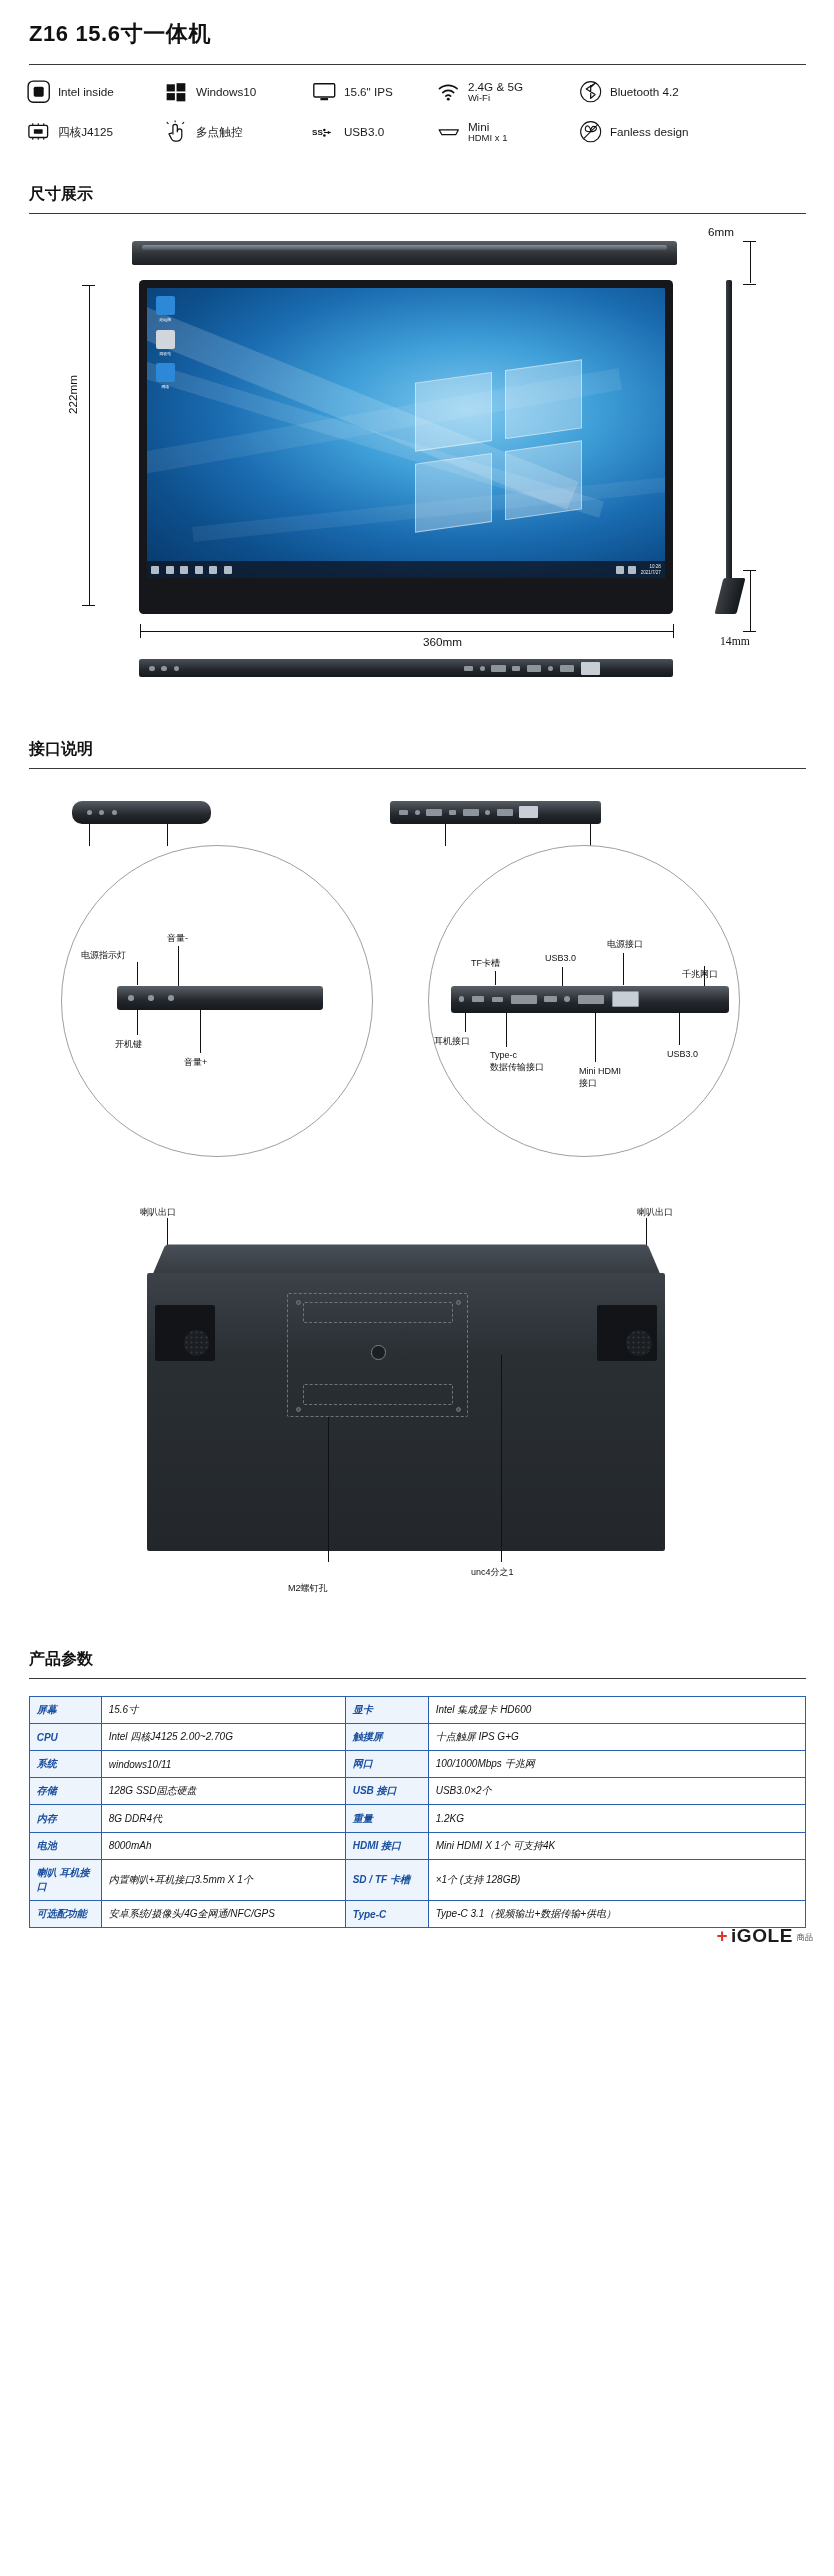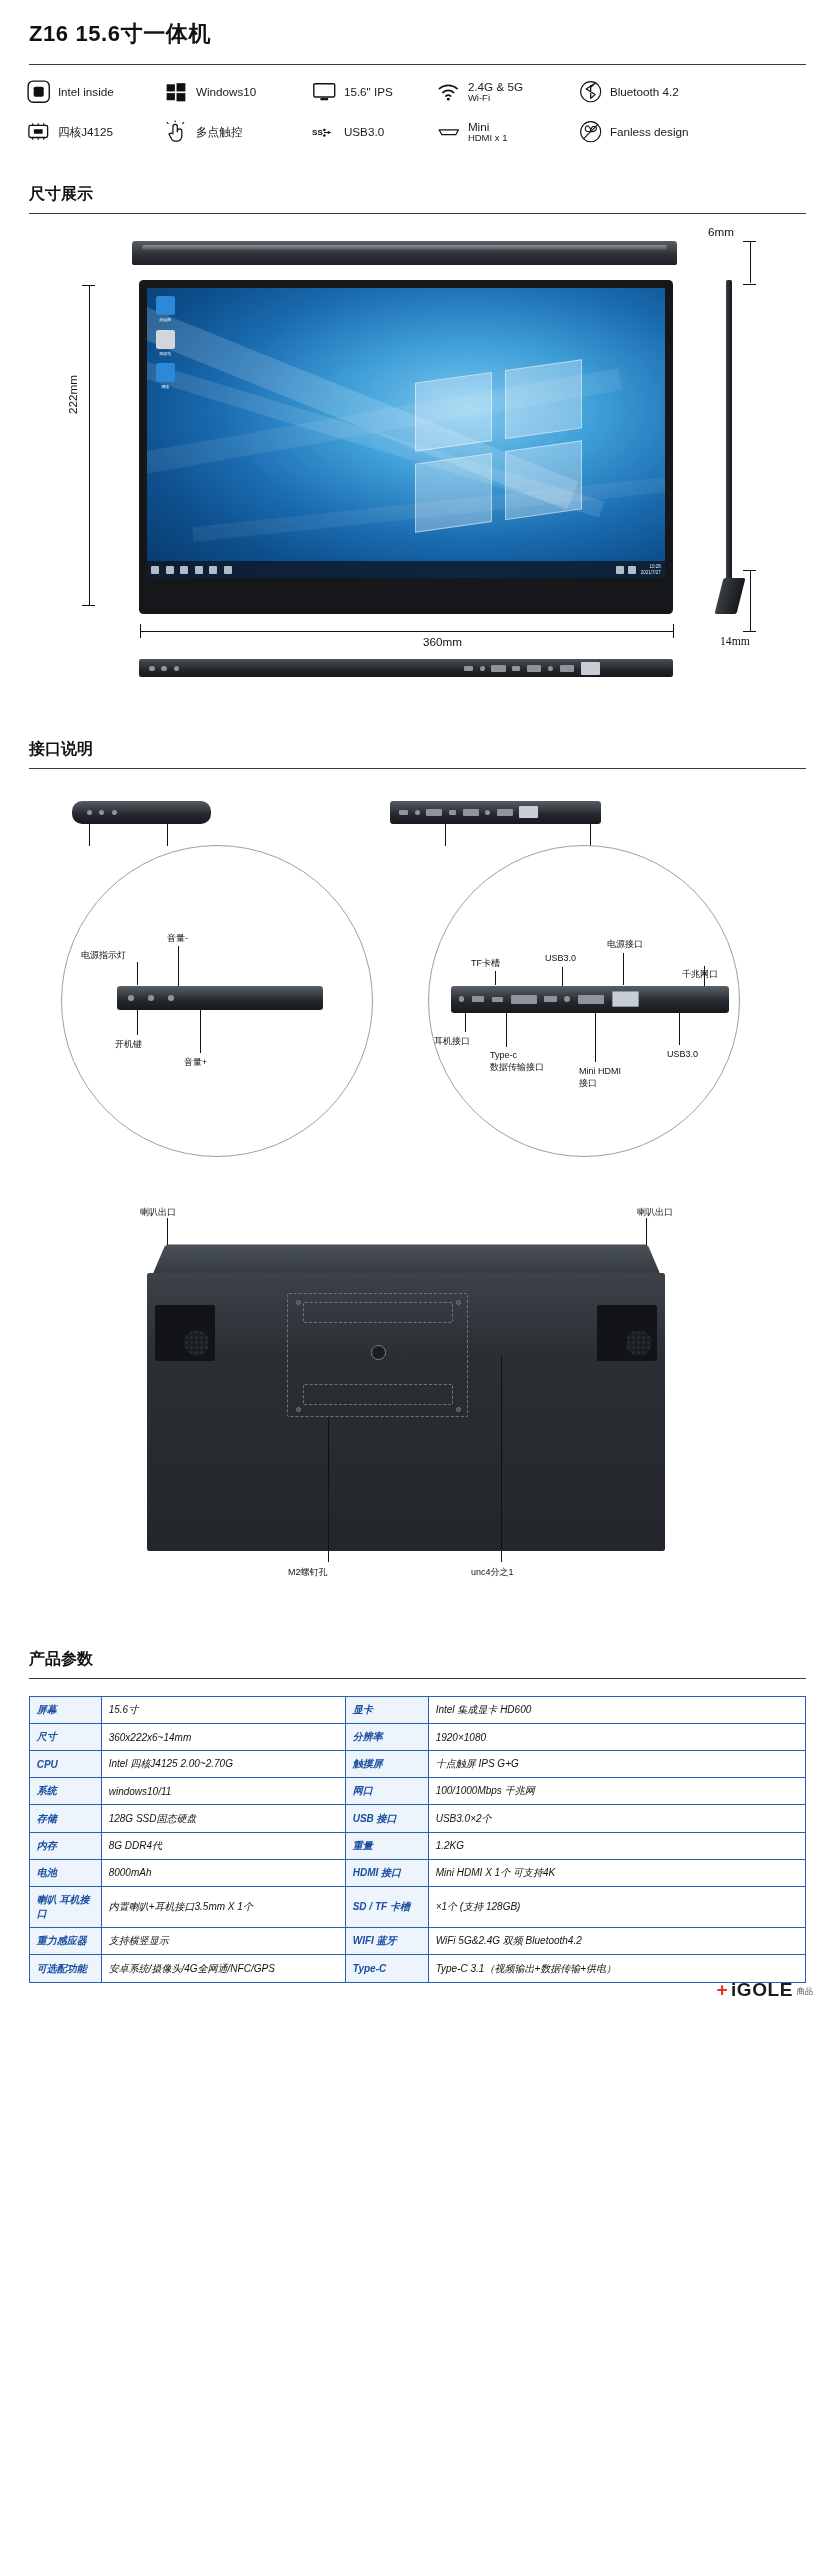--- a/index.html
+++ b/index.html
@@ -553,45 +553,39 @@
       <div class="screw" style="left:149px;top:27px;"></div>
       <div class="screw" style="left:309px;top:27px;"></div>
       <div class="screw" style="left:149px;top:134px;"></div>
       <div class="screw" style="left:309px;top:134px;"></div>
 
       <div class="tripod" style="left:224px;top:72px;"></div>
     </div>
 
     <div class="lead" style="left:328px;top:227px;width:0.6px;height:145px;"></div>
     <div class="lead" style="left:328px;top:372px;width:0;height:0;"></div>
-    <div class="cal" style="left:288px;top:376px;">M2螺钉孔</div>
+    <div class="cal" style="left:288px;top:392px;">M2螺钉孔</div>
 
     <div class="lead" style="left:501px;top:165px;width:0.6px;height:207px;"></div>
     <div class="cal" style="left:471px;top:376px;">unc4分之1</div>
   </div>
 
   <div class="section-head">产品参数</div>
   <div class="section-rule"></div>
 
   <div class="spec-wrap">
     <table class="spec">
       <tbody>
         <tr>
           <td class="k">屏幕</td>
           <td class="v">15.6寸</td>
           <td class="k2">显卡</td>
           <td class="v2">Intel 集成显卡 HD600</td>
         </tr>
         <tr>
-          <td class="k">尺寸</td>
-          <td class="v">360x222x6~14mm</td>
-          <td class="k2">分辨率</td>
-          <td class="v2">1920×1080</td>
-        </tr>
-        <tr>
           <td class="k">CPU</td>
           <td class="v">Intel 四核J4125  2.00~2.70G</td>
           <td class="k2">触摸屏</td>
           <td class="v2">十点触屏 IPS G+G</td>
         </tr>
         <tr>
           <td class="k">系统</td>
           <td class="v">windows10/11</td>
           <td class="k2">网口</td>
           <td class="v2">100/1000Mbps 千兆网</td>
@@ -612,26 +606,20 @@
           <td class="k">电池</td>
           <td class="v">8000mAh</td>
           <td class="k2">HDMI 接口</td>
           <td class="v2">Mini HDMI X 1个  可支持4K</td>
         </tr>
         <tr>
           <td class="k">喇叭 耳机接口</td>
           <td class="v">内置喇叭+耳机接口3.5mm X 1个</td>
           <td class="k2">SD / TF 卡槽</td>
           <td class="v2">×1个 (支持 128GB)</td>
-        </tr>
-        <tr>
-          <td class="k">重力感应器</td>
-          <td class="v">支持横竖显示</td>
-          <td class="k2">WIFI  蓝牙</td>
-          <td class="v2">WiFi 5G&amp;2.4G 双频  Bluetooth4.2</td>
         </tr>
         <tr>
           <td class="k">可选配功能</td>
           <td class="v">安卓系统/摄像头/4G全网通/NFC/GPS</td>
           <td class="k2">Type-C</td>
           <td class="v2">Type-C 3.1（视频输出+数据传输+供电）</td>
         </tr>
       </tbody>
     </table>
   </div>

